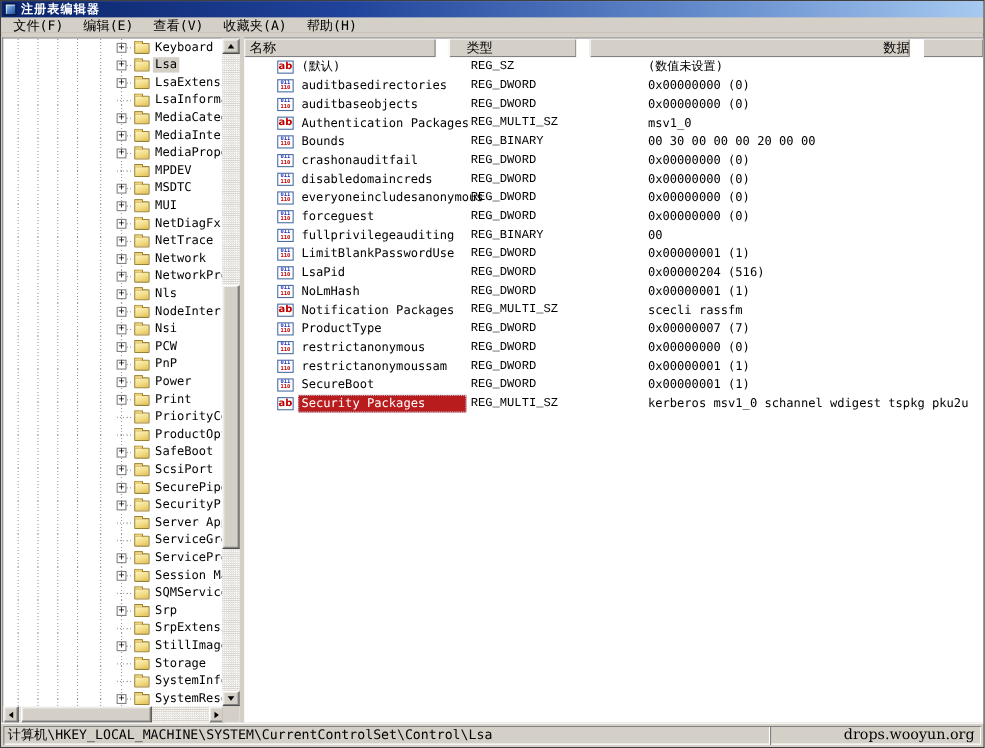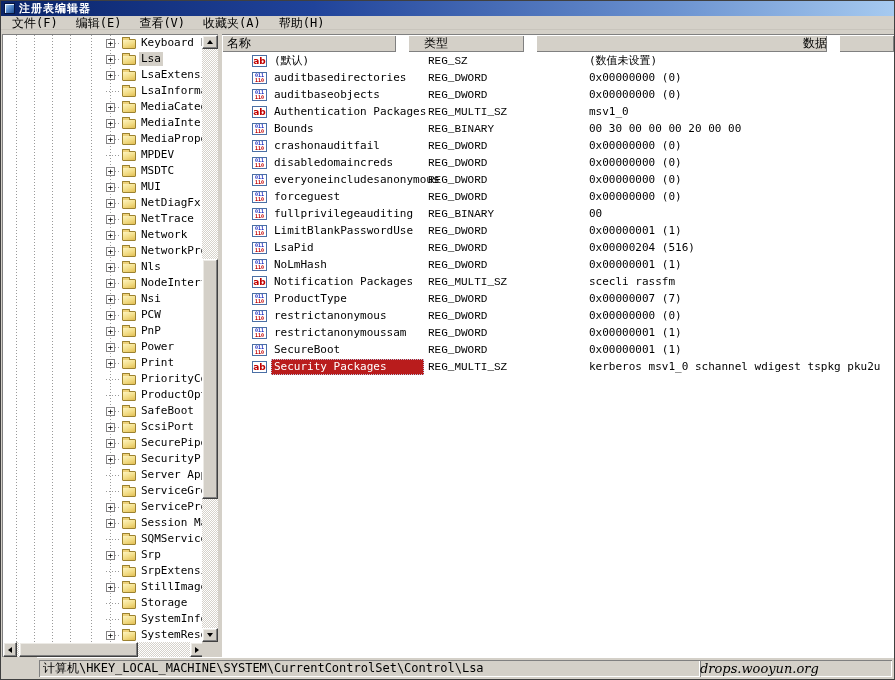--- a/index.html
+++ b/index.html
@@ -98,26 +98,26 @@
   .c.data { flex:1; padding-left:5px;margin-left:44px; }
   .vicon { width:15px; height:12px; flex:none; margin-right:4px; background:#fff;
     border:1px solid #4A6FA5; text-align:center; overflow:hidden; }
   .vicon.ab { color:#C00000; font-weight:bold; font-size:9px; line-height:10px; font-family:"DejaVu Sans","Liberation Sans",sans-serif; }
   .vicon.bin div { font-size:5px; line-height:5px; font-weight:bold; letter-spacing:0; }
   .vicon.bin .b1 { color:#2030C0; } .vicon.bin .b2 { color:#C00000; }
   .vlabel { padding:1px 3px; }
   .vlabel.sel { background:#b91c1c; color:#fff; flex:1; outline:1px dotted rgba(190,215,245,.9); outline-offset:-1px; }
   
   .statusbar { position:absolute; left:0; right:0; bottom:0; height:22px; background:#D4D0C8;
-    border-top:1px solid #FFFFFF; display:flex; align-items:stretch; padding:2px;margin-left:36px; }
+    border-top:1px solid #FFFFFF; display:flex; align-items:stretch; padding:2px; }
   .status-left { flex:1; box-shadow:inset 1px 1px 0 #808080, inset -1px -1px 0 #FFFFFF;
     font-size:12px; line-height:17px; padding-left:4px; white-space:nowrap; overflow:hidden; }
   .status-right { width:192px; box-shadow:inset 1px 1px 0 #808080, inset -1px -1px 0 #FFFFFF;
     font-family:"DejaVu Serif","Liberation Serif",serif; font-size:13px; line-height:17px;
-    text-align:left; padding-right:6px; white-space:nowrap;font-style:italic; }
+    text-align:right; padding-right:6px; white-space:nowrap; }
 </style>
 </head>
 <body>
 
 <div class="window">
 
   <div class="titlebar">
     <span class="appicon"></span>
     <span class="title-text">注册表编辑器</span>
   </div>

